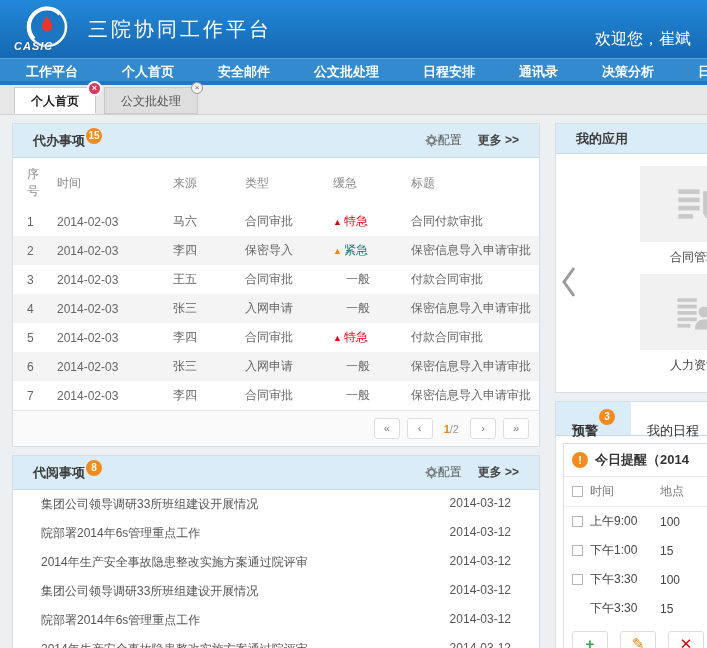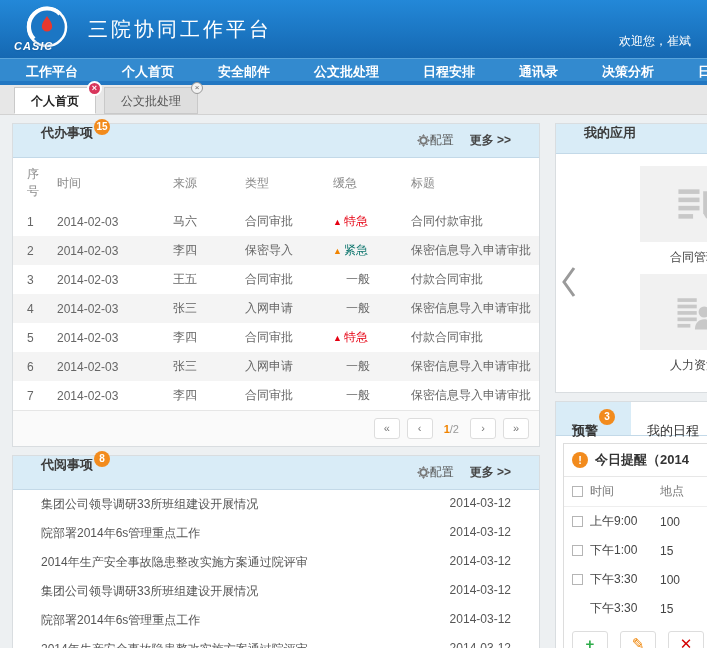--- a/index.html
+++ b/index.html
@@ -4,41 +4,41 @@
 <style>
   * { margin:0; padding:0; box-sizing:border-box; }
   html,body { width:707px; height:648px; overflow:hidden; }
   body { font-family:"Liberation Sans","DejaVu Sans",sans-serif; background:#edf0f2; position:relative; }
 
   
   .app-header { height:58px; background:linear-gradient(#2388d8,#1568b2); display:flex; align-items:center; padding:0 14px; position:relative; }
   .logo { position:relative; width:66px; height:50px; flex:0 0 auto; }
   .casic-text { position:absolute; left:0; bottom:2px; color:#fff; font-size:11px; font-weight:bold; font-style:italic; letter-spacing:1px; text-shadow:0 0 2px #0b4d8c; }
   .app-title { color:#fff; font-size:20px; font-weight:normal; letter-spacing:3px; margin-left:8px; }
-  .welcome { position:absolute; right:16px; bottom:8px; color:#fff; font-size:12px; }
+  .welcome { position:absolute; right:16px; bottom:8px; color:#fff; font-size:16px; }
 
   
   .nav { height:27px; background:#338acf; border-top:1px solid #5AA5DC; border-bottom:4px solid #2277c2; display:flex; justify-content:space-between; padding:0 26px;gap:44px; }
   .nav-item { color:#fff; font-size:13px; font-weight:bold; line-height:26px; cursor:pointer; white-space:nowrap; }
 
   
   .tabstrip { height:30px; background:#e7e7e7; border-bottom:1px solid #d2d2d2; display:flex; align-items:flex-end; padding-left:14px; }
   .tab { position:relative; height:27px; line-height:27px; padding:0 16px; font-size:12px; margin-right:8px; cursor:pointer; }
   .tab.active { background:#fff; border:1px solid #c9c9c9; border-bottom:1px solid #fff; color:#222; font-weight:bold; }
   .tab.inactive { background:#dedede; border:1px solid #c9c9c9; color:#555; }
   .tab-close-red { position:absolute; top:-7px; right:-7px; width:15px; height:15px; background:#d8365c; border:2px solid #fff; border-radius:50%; color:#fff; font-size:9px; line-height:11px; text-align:center; cursor:pointer; }
   .tab-close-gray { position:absolute; top:-6px; right:-6px; width:12px; height:12px; background:#f2f2f2; border:1px solid #999; border-radius:50%; color:#666; font-size:8px; line-height:10px; text-align:center; cursor:pointer; }
 
   
   .main { display:flex; padding:8px 0 0 12px; }
   .left-col { width:528px; flex:0 0 auto; }
   .right-col { width:250px; flex:0 0 auto; margin-left:15px; }
 
   .panel { background:#fff; border:1px solid #d9dde0; margin-bottom:8px; }
-  .panel-head { height:34px; background:#d9ecf7; border-bottom:1px solid #c3d9e8; display:flex; padding:0 28px; }
+  .panel-head { height:34px; background:#d9ecf7; border-bottom:1px solid #c3d9e8; display:flex; align-items:center; padding:0 20px; }
   .panel-title { font-size:13px; font-weight:bold; color:#3c3c3c; }
   .badge { display:inline-block; min-width:16px; height:16px; padding:0 2px; background:#f28b1d; border-radius:9px; color:#fff; font-size:10px; font-weight:bold; line-height:16px; text-align:center; vertical-align:top; position:relative; top:-5px; margin-left:1px; }
   .head-actions { margin-left:auto; display:flex; align-items:center; font-size:12px; color:#555; }
   .cfg { display:flex; align-items:center; cursor:pointer; margin-right:16px; }
   .more { cursor:pointer; font-weight:bold; color:#444; }
 
   
   table.todo { width:100%; border-collapse:collapse; font-size:12px; color:#666; table-layout:fixed; }
   table.todo th { text-align:left; font-weight:normal; color:#888; padding:8px 4px 7px 4px; }
   table.todo td { padding:6px 4px; white-space:nowrap; overflow:hidden; }

